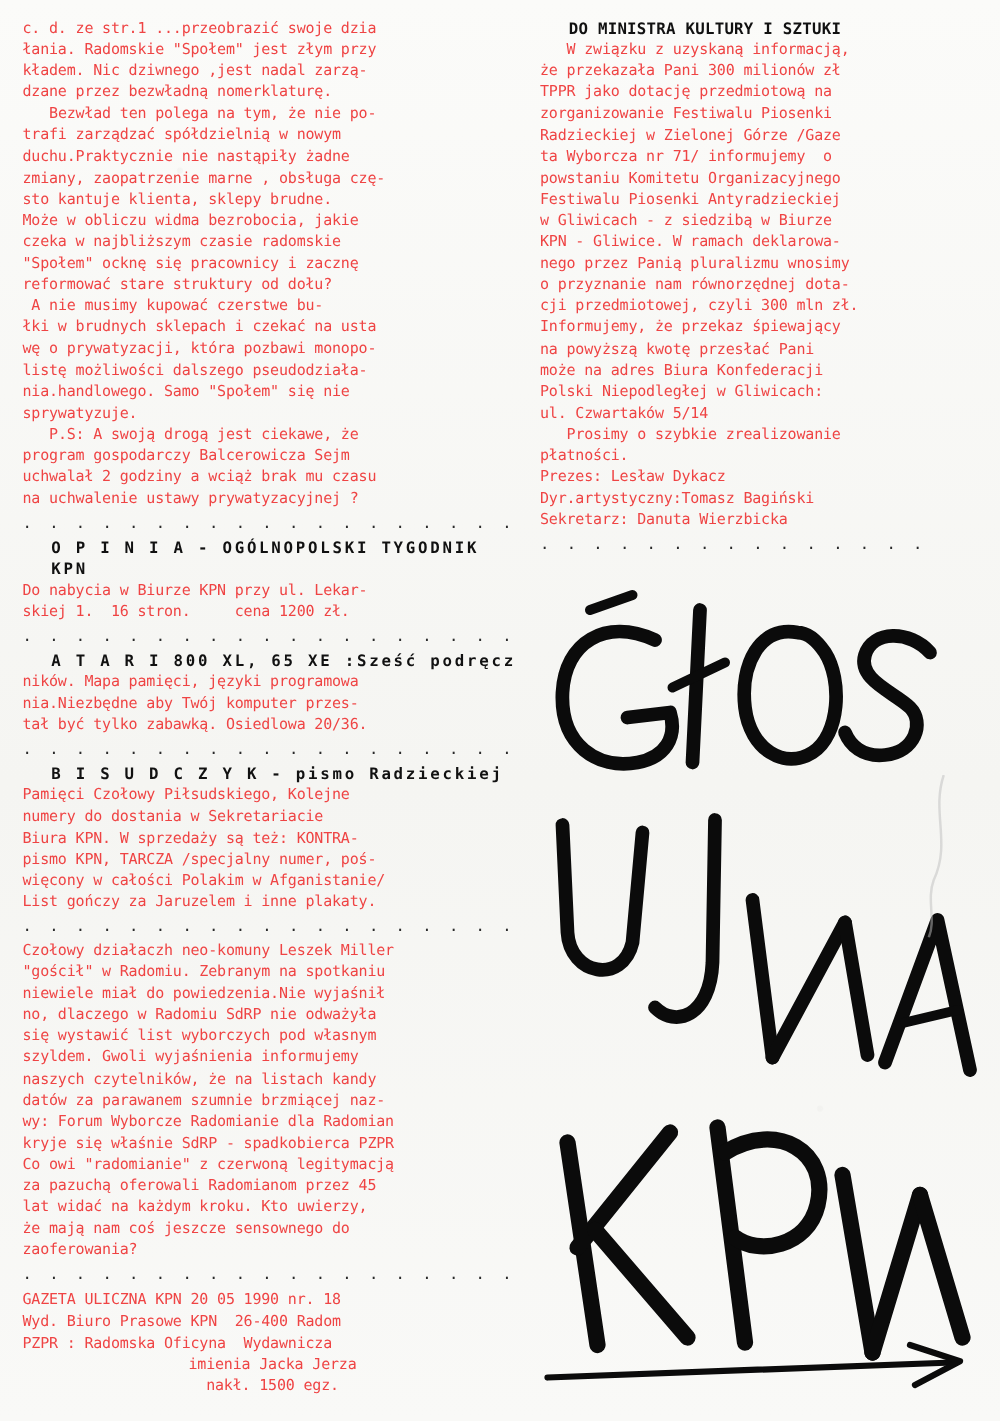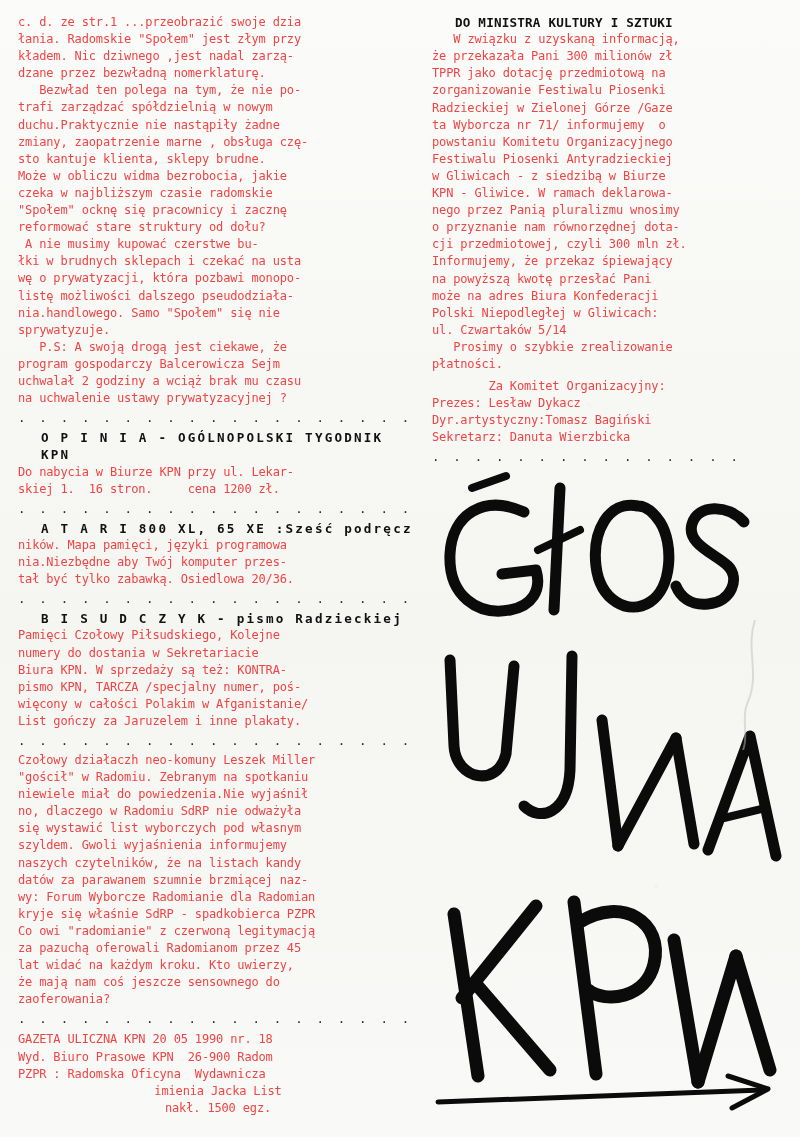--- a/index.html
+++ b/index.html
@@ -171,23 +171,23 @@
 kryje się właśnie SdRP - spadkobierca PZPR
 Co owi "radomianie" z czerwoną legitymacją
 za pazuchą oferowali Radomianom przez 45
 lat widać na każdym kroku. Kto uwierzy,
 że mają nam coś jeszcze sensownego do
 zaoferowania?</div>
 
   <div class="sep">. . . . . . . . . . . . . . . . . . .</div>
 
   <div class="para footer">GAZETA ULICZNA KPN 20 05 1990 nr. 18</div>
-  <div class="para">Wyd. Biuro Prasowe KPN  26-900 Radom</div>
+  <div class="para">Wyd. Biuro Prasowe KPN  26-400 Radom</div>
   <div class="para">PZPR : Radomska Oficyna  Wydawnicza</div>
-  <div class="para center">imienia Jacka List</div>
+  <div class="para center">imienia Jacka Jerza</div>
   <div class="para center">nakł. 1500 egz.</div>
 </div>
 
 <div class="col col-right">
   <div class="head">DO MINISTRA KULTURY I SZTUKI</div>
   <div class="para">   W związku z uzyskaną informacją,
 że przekazała Pani 300 milionów zł
 TPPR jako dotację przedmiotową na
 zorganizowanie Festiwalu Piosenki
 Radzieckiej w Zielonej Górze /Gaze
@@ -199,21 +199,20 @@
 nego przez Panią pluralizmu wnosimy
 o przyznanie nam równorzędnej dota-
 cji przedmiotowej, czyli 300 mln zł.
 Informujemy, że przekaz śpiewający
 na powyższą kwotę przesłać Pani
 może na adres Biura Konfederacji
 Polski Niepodległej w Gliwicach:
 ul. Czwartaków 5/14
    Prosimy o szybkie zrealizowanie
 płatności.</div>
-  <div class="para blk">        Za Komitet Organizacyjny:</div>
   <div class="para">Prezes: Lesław Dykacz</div>
   <div class="para">Dyr.artystyczny:Tomasz Bagiński</div>
   <div class="para">Sekretarz: Danuta Wierzbicka</div>
   <div class="sep">. . . . . . . . . . . . . . .</div>
 </div>
 
 <div class="slogan">
   <svg width="360" height="620" viewBox="0 0 360 620" xmlns="http://www.w3.org/2000/svg">
     <g fill="none" stroke="#0b0b0b" stroke-linecap="round" stroke-linejoin="round">
 

